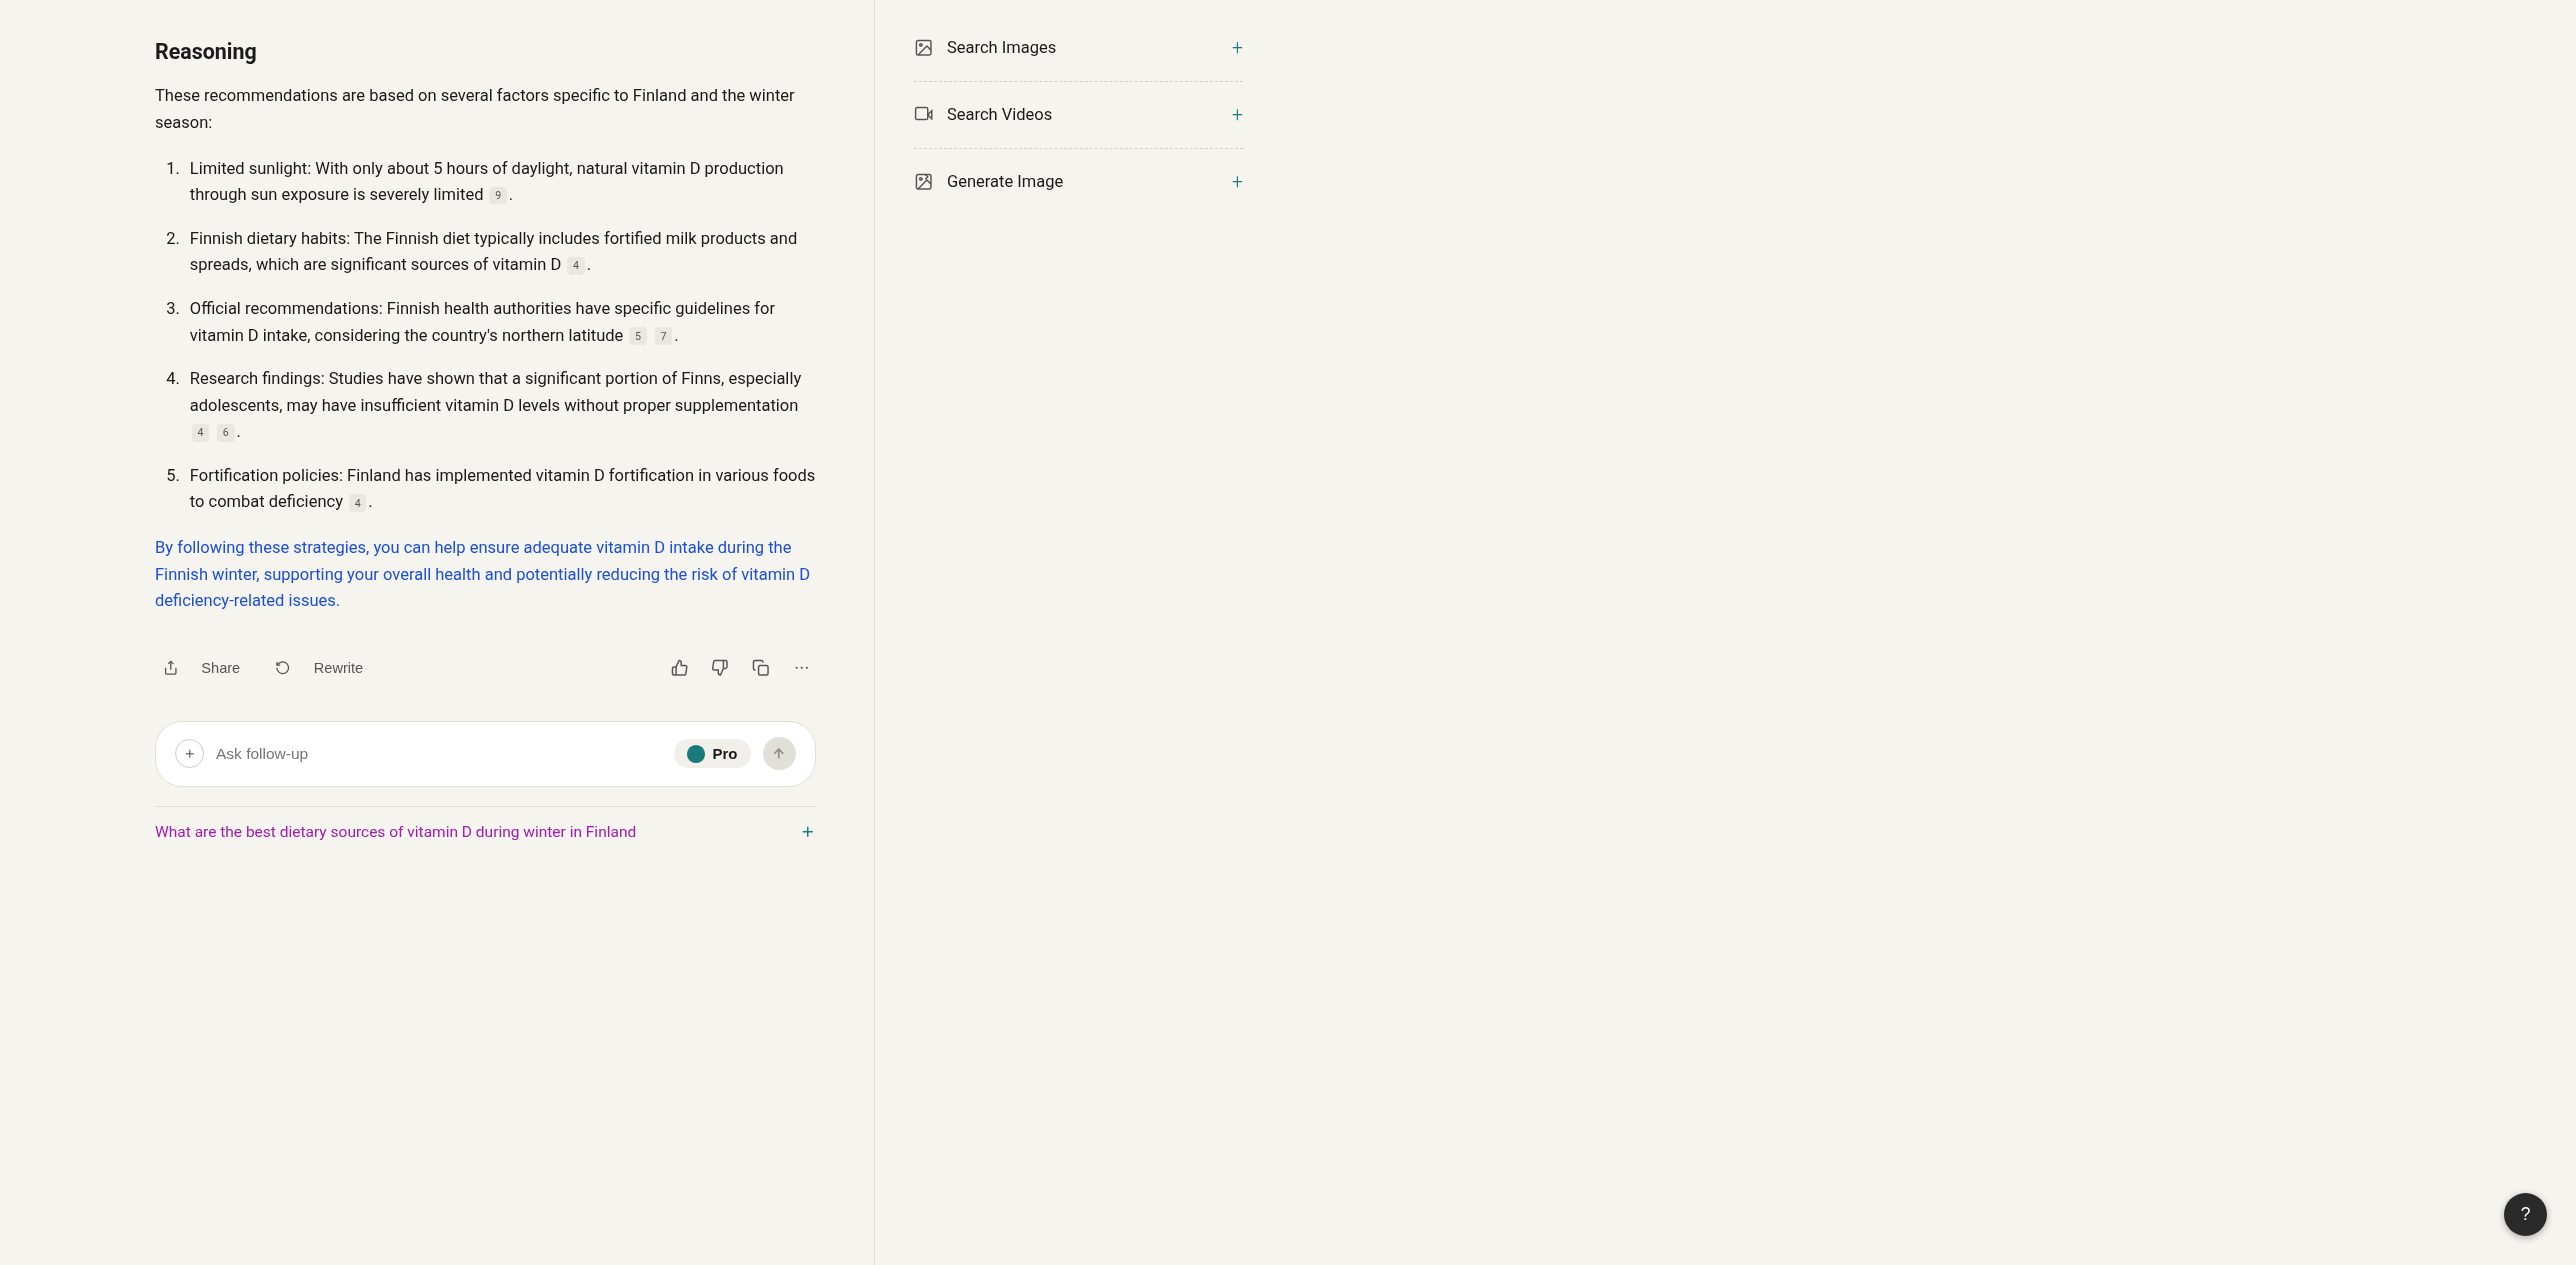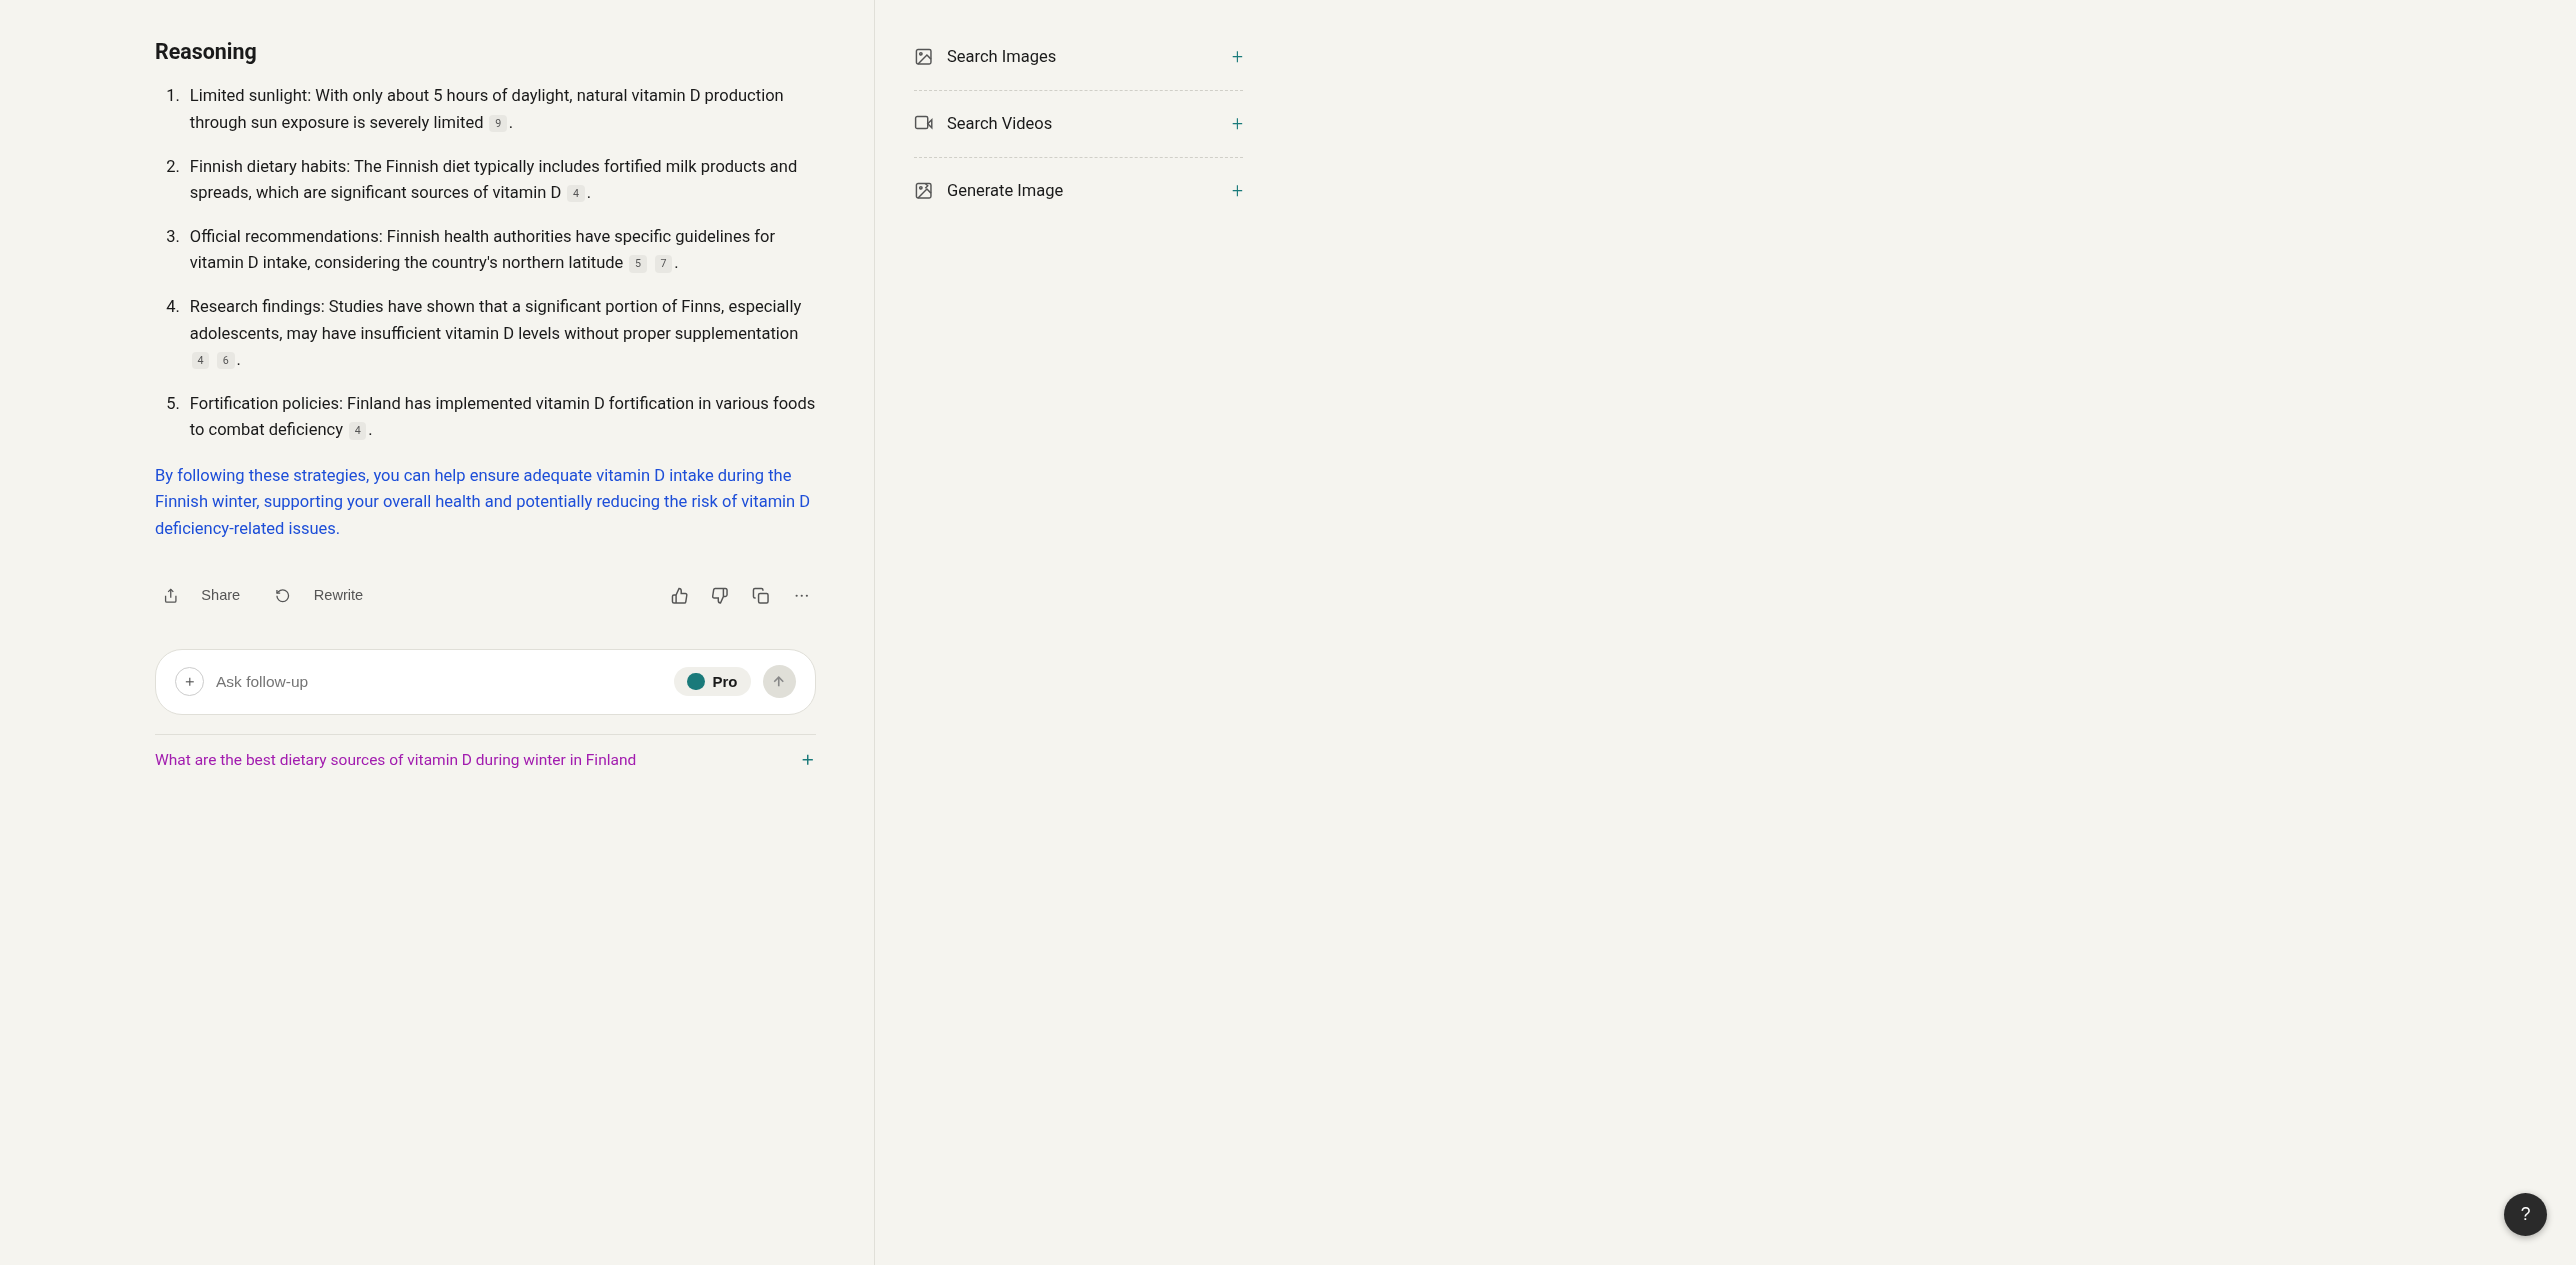--- a/index.html
+++ b/index.html
@@ -206,21 +206,21 @@
     }
 
     .related-question-text {
       font-size: 15.5px;
       color: #a21caf;
     }
 
     
     .right-sidebar {
       width: 408px;
-      padding: 24px 39px;
+      padding: 15px 39px;
       border-left: 1px solid #e0dfd8;
       flex-shrink: 0;
     }
 
     .sidebar-item {
       display: flex;
       align-items: center;
       justify-content: space-between;
       padding: 21.4px 0;
       border-bottom: 1px dashed #d0cfc8;
@@ -272,20 +272,21 @@
     }
   </style>
 </head>
 <body>
 
 <div class="page-container">
   <div class="main-content">
 
     <h2 class="reasoning-title">Reasoning</h2>
 
+    <p class="reasoning-intro">These recommendations are based on several factors specific to Finland and the winter season:</p>
 
     <ol class="reasoning-list">
       <li>
         <span>Limited sunlight: With only about 5 hours of daylight, natural vitamin D production through sun exposure is severely limited</span>
         <span class="citation-badge">9</span>.
       </li>
       <li>
         <span>Finnish dietary habits: The Finnish diet typically includes fortified milk products and spreads, which are significant sources of vitamin D</span>
         <span class="citation-badge">4</span>.
       </li>

